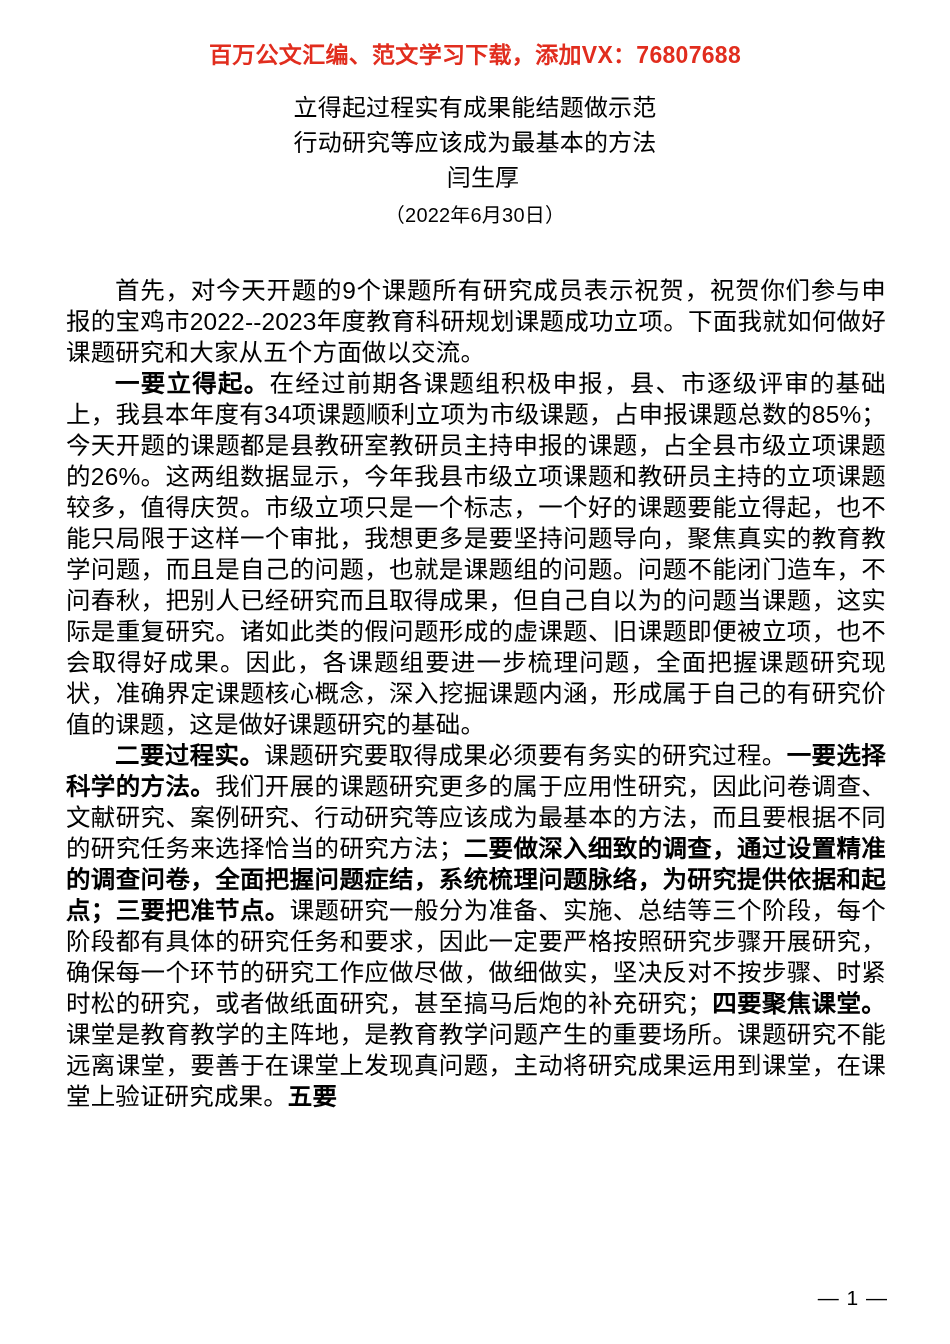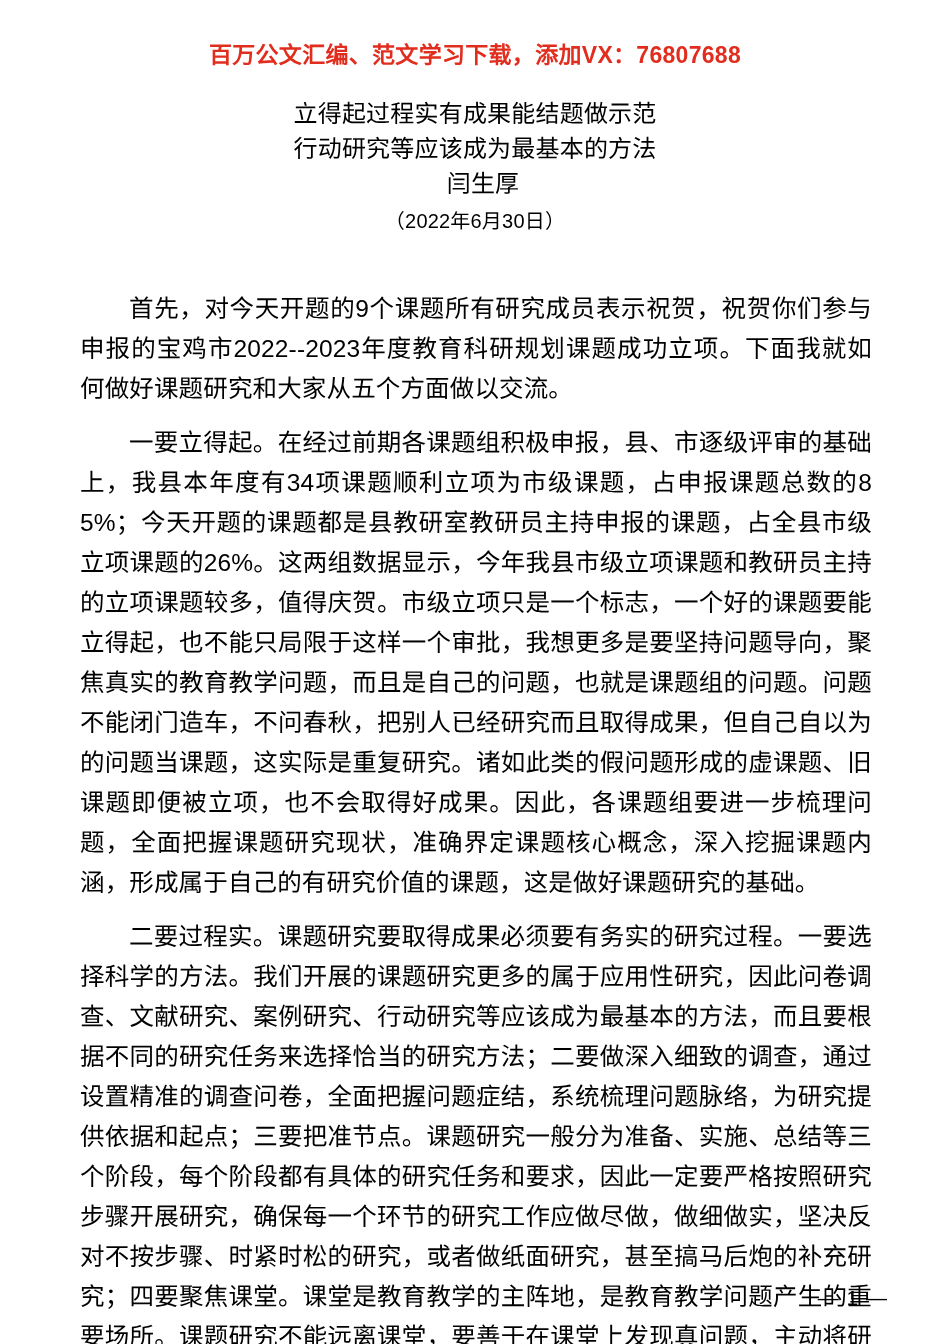--- a/index.html
+++ b/index.html
@@ -35,21 +35,21 @@
     font-size: 23px;
     font-weight: bold;
     letter-spacing: 0.3px;
     line-height: 1.2;
     white-space: nowrap;
   }
 
   
   .title-block {
     position: absolute;
-    top: 96px;
+    top: 90px;
     left: 0;
     width: 950px;
     text-align: center;
   }
   .title-line {
     font-size: 24px;
     line-height: 35px;
     font-weight: normal;
     letter-spacing: 0.2px;
   }
@@ -66,31 +66,31 @@
   }
 
   
   .body-area {
     position: absolute;
     top: 275px;
     left: 66px;
     width: 820px;
   }
   p.para {
-    margin: 14px;
+    margin: 0;
     font-size: 24.5px;
-    line-height: 40px;
+    line-height: 31px;
     text-align: justify;
     text-align-last: left;
     text-justify: inter-ideograph;
     text-indent: 49px;
     letter-spacing: 0.15px;
     word-break: break-all;
   }
-  b.bold { font-weight: normal; }
+  b.bold { font-weight: bold; }
 
   
   .page-number {
     position: absolute;
     left: 0;
     top: 1286px;
     width: 950px;
     text-align: right;
     padding-right: 62px;
     box-sizing: border-box;

